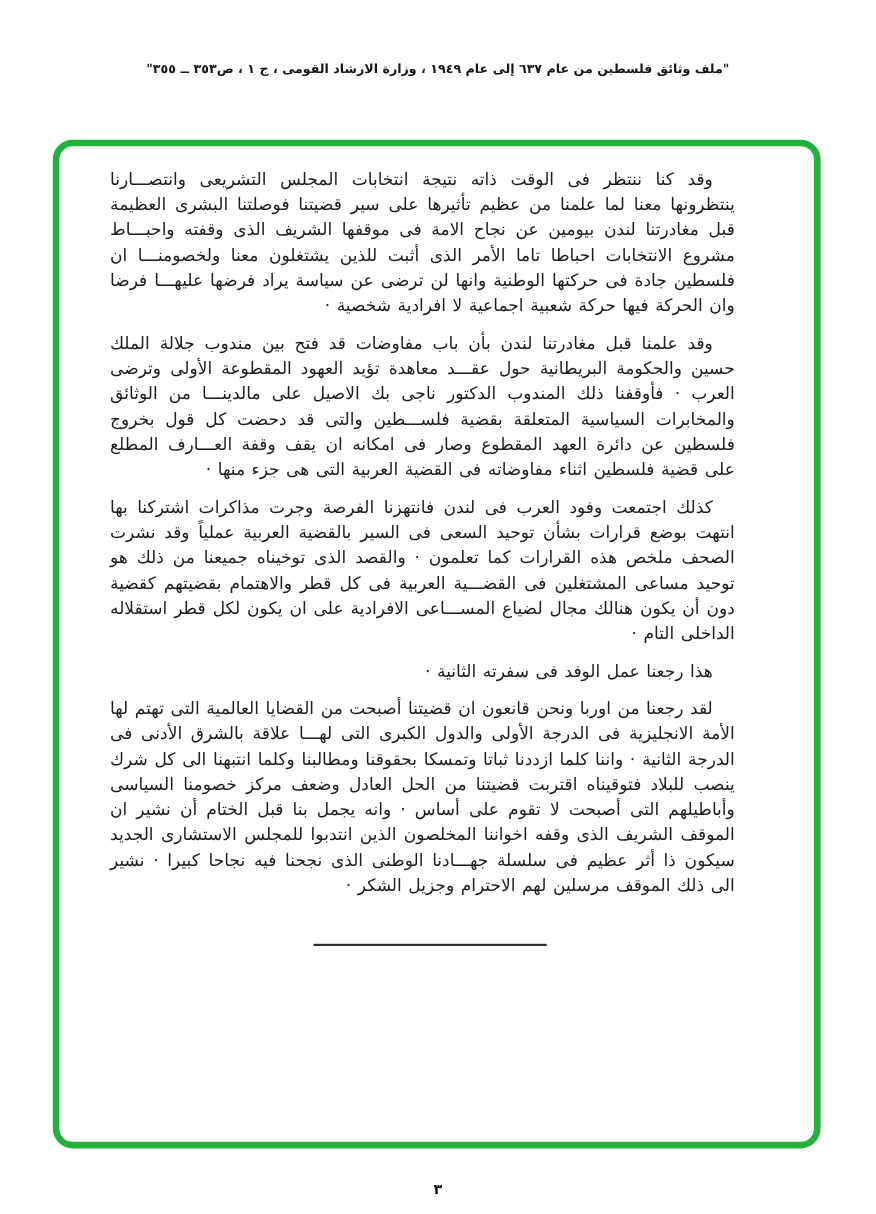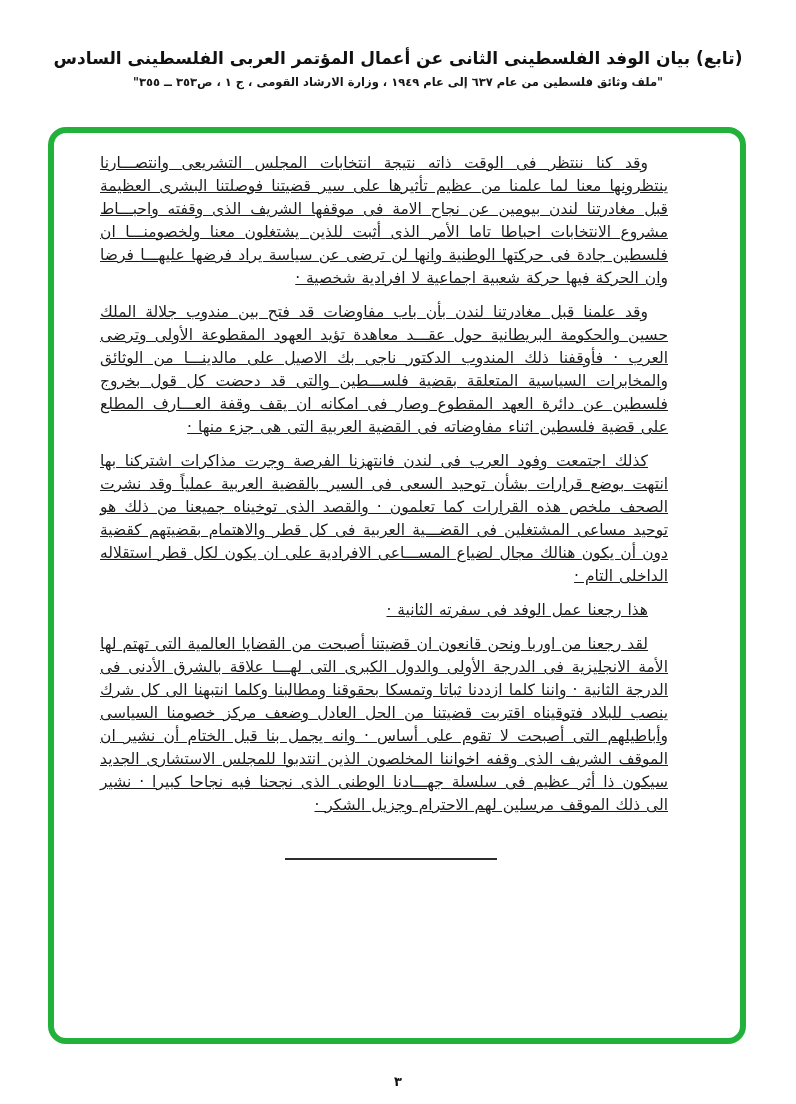--- a/index.html
+++ b/index.html
@@ -52,21 +52,20 @@
   .doc-body {
     position: absolute;
     top: 152px;
     left: 100px;
     width: 568px;
     direction: rtl;
     text-align: justify;
     font-size: 15.5px;
     line-height: 23px;
     color: #1c1c1c;
-    text-decoration: underline;
   }
   .doc-body p {
     margin: 0 0 11px 0;
     text-indent: 20px;
     word-spacing: 1px;
   }
   .doc-body p.single-line {
     text-align: right;
   }
   
@@ -88,21 +87,20 @@
     font-size: 13px;
     font-weight: bold;
     color: #111;
     direction: rtl;
   }
 </style>
 </head>
 <body>
 
 <header class="doc-header">
-  <div class="doc-title">(تابع) بيان الوفد الفلسطينى الثانى عن أعمال المؤتمر العربى الفلسطينى السادس</div>
   <div class="doc-source">"ملف وثائق فلسطين من عام ٦٣٧ إلى عام ١٩٤٩ ، وزارة الارشاد القومى ، ج ١ ، ص٣٥٣ ــ ٣٥٥"</div>
 </header>
 
 <div class="content-frame"></div>
 
 <article class="doc-body">
   <p>وقد كنا ننتظر فى الوقت ذاته نتيجة انتخابات المجلس التشريعى وانتصـــارنا ينتظرونها معنا لما علمنا من عظيم تأثيرها على سير قضيتنا فوصلتنا البشرى العظيمة قبل مغادرتنا لندن بيومين عن نجاح الامة فى موقفها الشريف الذى وقفته واحبـــاط مشروع الانتخابات احباطا تاما الأمر الذى أثبت للذين يشتغلون معنا ولخصومنـــا ان فلسطين جادة فى حركتها الوطنية وانها لن ترضى عن سياسة يراد فرضها عليهـــا فرضا وان الحركة فيها حركة شعبية اجماعية لا افرادية شخصية ·</p>
   <p>وقد علمنا قبل مغادرتنا لندن بأن باب مفاوضات قد فتح بين مندوب جلالة الملك حسين والحكومة البريطانية حول عقـــد معاهدة تؤيد العهود المقطوعة الأولى وترضى العرب · فأوقفنا ذلك المندوب الدكتور ناجى بك الاصيل على مالدينـــا من الوثائق والمخابرات السياسية المتعلقة بقضية فلســـطين والتى قد دحضت كل قول بخروج فلسطين عن دائرة العهد المقطوع وصار فى امكانه ان يقف وقفة العـــارف المطلع على قضية فلسطين اثناء مفاوضاته فى القضية العربية التى هى جزء منها ·</p>
   <p>كذلك اجتمعت وفود العرب فى لندن فانتهزنا الفرصة وجرت مذاكرات اشتركنا بها انتهت بوضع قرارات بشأن توحيد السعى فى السير بالقضية العربية عملياً وقد نشرت الصحف ملخص هذه القرارات كما تعلمون · والقصد الذى توخيناه جميعنا من ذلك هو توحيد مساعى المشتغلين فى القضـــية العربية فى كل قطر والاهتمام بقضيتهم كقضية دون أن يكون هنالك مجال لضياع المســـاعى الافرادية على ان يكون لكل قطر استقلاله الداخلى التام ·</p>
   <p class="single-line">هذا رجعنا عمل الوفد فى سفرته الثانية ·</p>

